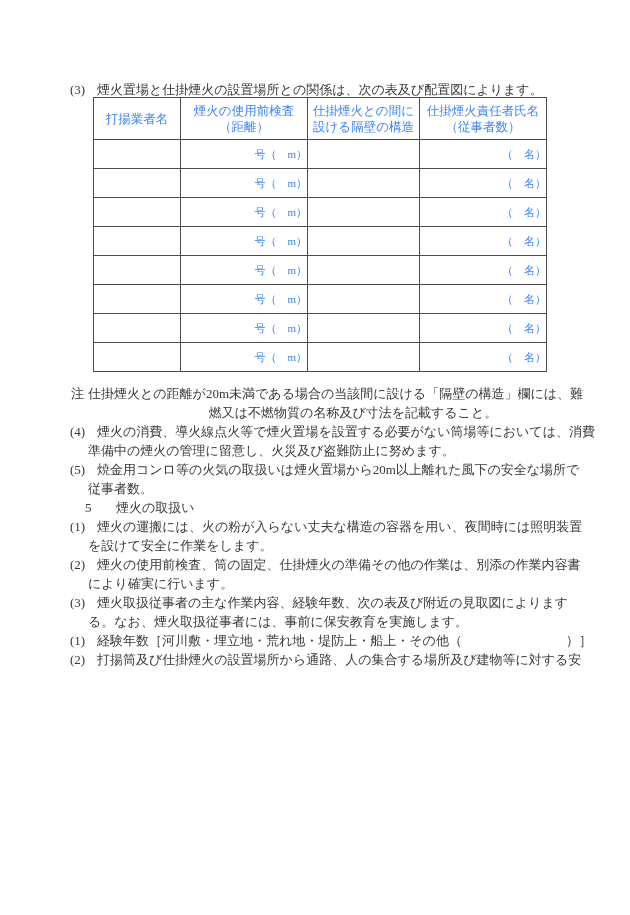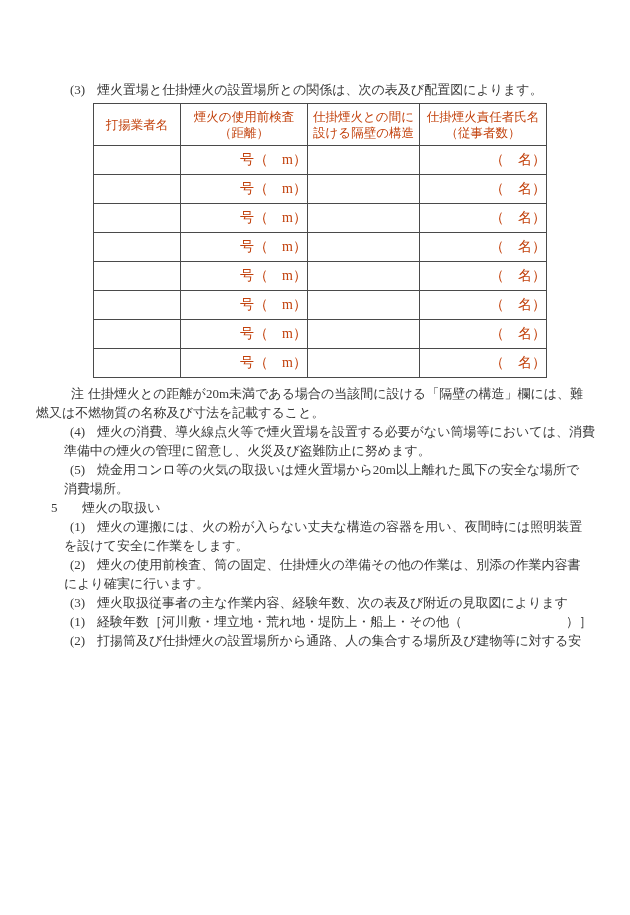--- a/index.html
+++ b/index.html
@@ -6,39 +6,39 @@
   .page{
     position:relative;width:630px;height:915px;background:#ffffff;overflow:hidden;
     font-family:"Liberation Serif","DejaVu Serif",serif;
     color:#383838;
   }
   
   .intro{position:absolute;top:80px;left:70px;font-size:13px;line-height:19px;white-space:nowrap;}
   .intro .marker{display:inline-block;width:27px;}
   
   table.reltable{
-    position:absolute;left:93px;top:103px;border-collapse:collapse;table-layout:fixed;
-    font-size:12.5px;color:#c2410c;
+    position:absolute;left:93px;top:97px;border-collapse:collapse;table-layout:fixed;
+    font-size:12.5px;color:#3b82f6;
   }
   table.reltable th,table.reltable td{
     border:1px solid #4a4a4a;font-weight:normal;padding:0;vertical-align:middle;
   }
   table.reltable thead th{height:41px;text-align:center;line-height:16px;font-size:12.5px;}
-  table.reltable tbody td{height:28px;font-size:14px;}
+  table.reltable tbody td{height:28px;font-size:11px;}
   td.c1{text-align:right;padding-right:10px;}
   td.c3{text-align:right;padding-right:14px;}
   
   .paras{position:absolute;top:384px;left:0;width:630px;font-size:13px;line-height:19px;}
   .pl{white-space:nowrap;}
   .marker{display:inline-block;}
   .first-note{padding-left:71px;}   .marker-note{width:17px;}
   .first-numbered{padding-left:70px;} .marker-numbered{width:27px;}
-  .first-section{padding-left:51px;}  .marker-section{width:31px;}
-  .cont-note{padding-left:36px;}
-  .cont-numbered{padding-left:64px;}
+  .first-section{padding-left:85px;}  .marker-section{width:31px;}
+  .cont-note{padding-left:76px;text-align:center;}
+  .cont-numbered{padding-left:88px;}
 </style>
 </head>
 <body>
 
 <div class="page">
 
   <div class="intro">
     <span class="marker">(3)</span><span>煙火置場と仕掛煙火の設置場所との関係は、次の表及び配置図によります。</span>
   </div>
 
@@ -119,24 +119,25 @@
         </tr>
       </tbody>
   </table>
 
   <div class="paras" id="paras">
       <div class="pl first-note"><span class="marker marker-note">注</span><span>仕掛煙火との距離が20m未満である場合の当該間に設ける「隔壁の構造」欄には、難</span></div>
       <div class="pl cont-note">燃又は不燃物質の名称及び寸法を記載すること。</div>
       <div class="pl first-numbered"><span class="marker marker-numbered">(4)</span><span>煙火の消費、導火線点火等で煙火置場を設置する必要がない筒場等においては、消費</span></div>
       <div class="pl cont-numbered">準備中の煙火の管理に留意し、火災及び盗難防止に努めます。</div>
       <div class="pl first-numbered"><span class="marker marker-numbered">(5)</span><span>焼金用コンロ等の火気の取扱いは煙火置場から20m以上離れた風下の安全な場所で</span></div>
-      <div class="pl cont-numbered">消費場所。</div>
+      <div class="pl cont-numbered">従事者数。</div>
       <div class="pl first-section"><span class="marker marker-section">5</span><span>煙火の取扱い</span></div>
       <div class="pl first-numbered"><span class="marker marker-numbered">(1)</span><span>煙火の運搬には、火の粉が入らない丈夫な構造の容器を用い、夜間時には照明装置</span></div>
       <div class="pl cont-numbered">を設けて安全に作業をします。</div>
       <div class="pl first-numbered"><span class="marker marker-numbered">(2)</span><span>煙火の使用前検査、筒の固定、仕掛煙火の準備その他の作業は、別添の作業内容書</span></div>
       <div class="pl cont-numbered">により確実に行います。</div>
       <div class="pl first-numbered"><span class="marker marker-numbered">(3)</span><span>煙火取扱従事者の主な作業内容、経験年数、次の表及び附近の見取図によります</span></div>
+      <div class="pl cont-numbered">る。なお、煙火取扱従事者には、事前に保安教育を実施します。</div>
       <div class="pl first-numbered"><span class="marker marker-numbered">(1)</span><span>経験年数［河川敷・埋立地・荒れ地・堤防上・船上・その他（　　　　　　　　）］</span></div>
       <div class="pl first-numbered"><span class="marker marker-numbered">(2)</span><span>打揚筒及び仕掛煙火の設置場所から通路、人の集合する場所及び建物等に対する安</span></div>
     </div>
 
 </div>
 
 </body></html>

